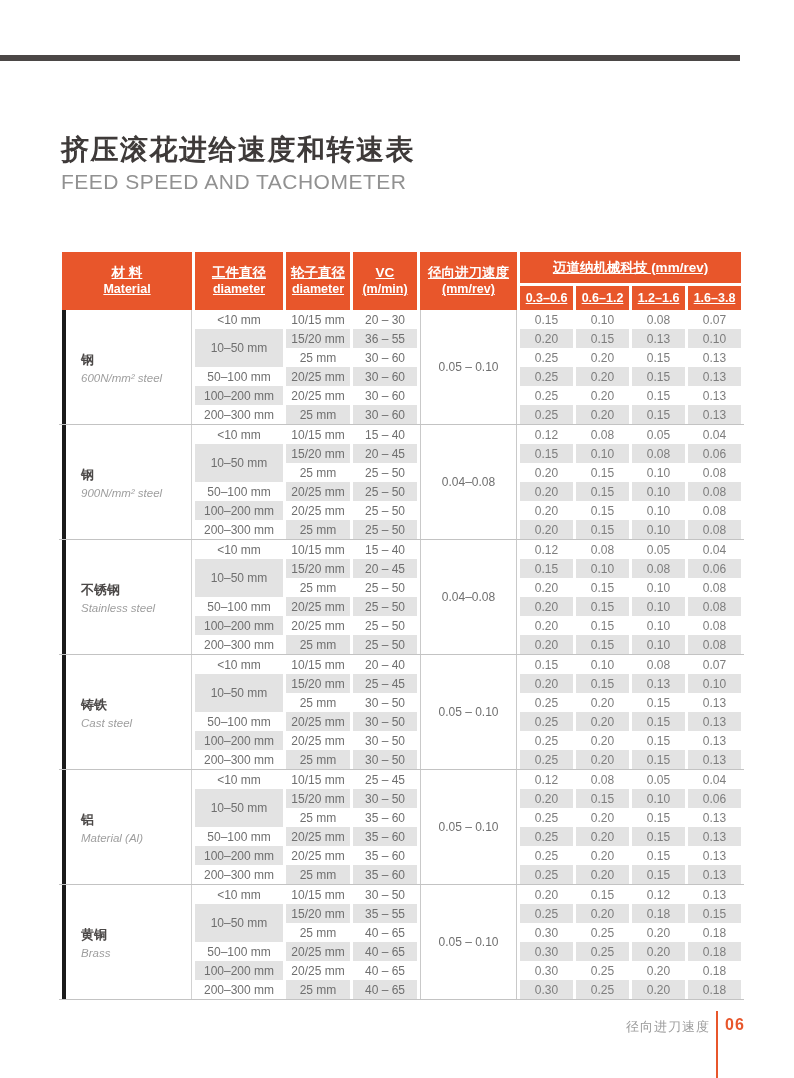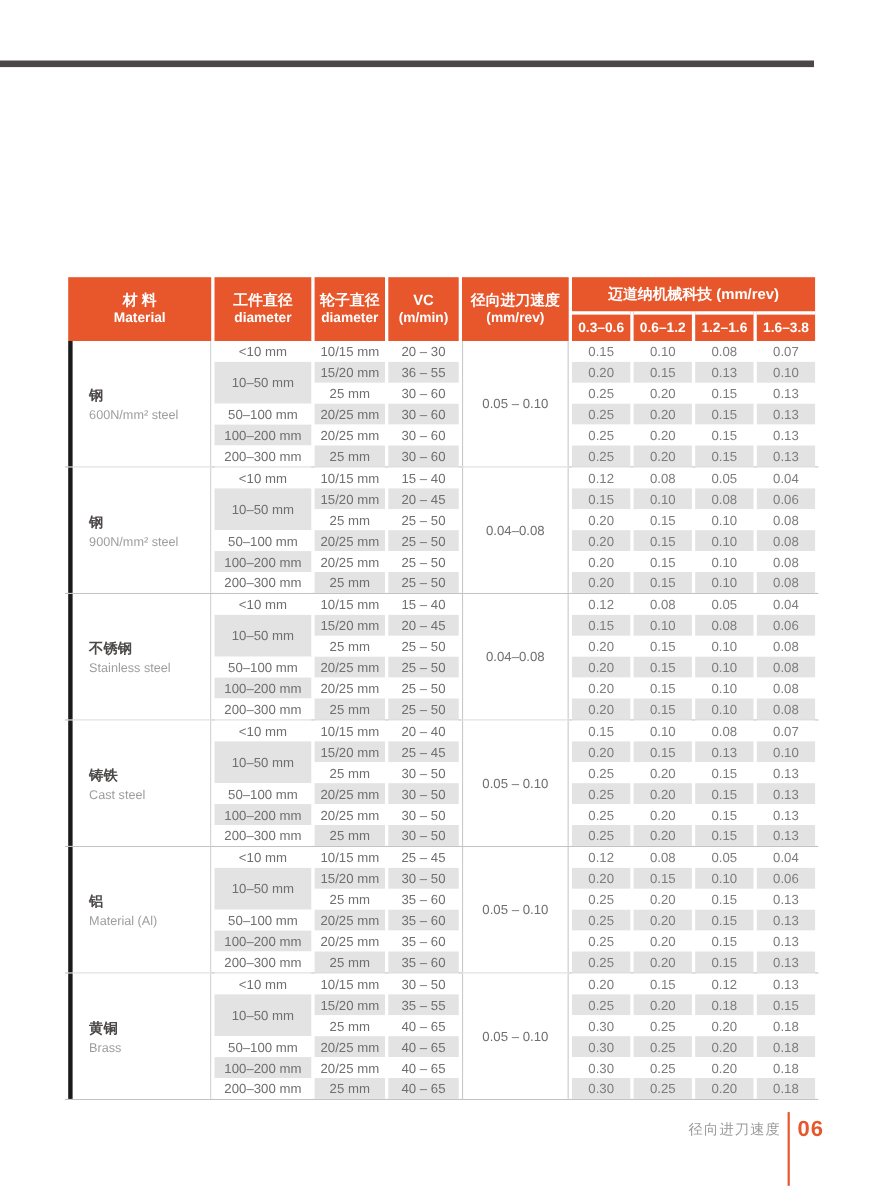--- a/index.html
+++ b/index.html
@@ -16,45 +16,47 @@
   }
   .top-bar{position:absolute;left:0;top:55px;width:740px;height:6px;background:var(--topbar);}
   .title-block{position:absolute;left:61px;top:134px;}
   .title-cn{font-size:28px;font-weight:bold;color:#3E3A39;letter-spacing:1.5px;line-height:1.15;}
   .title-en{font-size:21px;color:#919191;letter-spacing:0.5px;margin-top:4px;}
 
   .table-wrap{position:absolute;left:59px;top:252px;width:686px;}
   table.tbl{border-collapse:separate;border-spacing:3px 0;table-layout:fixed;width:685px;}
   table.group-tbl{border-bottom:1px solid #C3C3C3;}
 
-  .hcell{background:var(--accent);color:#fff;font-weight:bold;text-align:center;padding:0;vertical-align:middle;}
+  .hcell{background:var(--accent);color:#fff;font-weight:bold;text-align:center;padding:0;vertical-align:middle;text-decoration:underline;}
   .h-cn{font-size:13.5px;line-height:1.35;}
   .h-en{font-size:12.5px;line-height:1.25;}
   .axial-label{height:31px;font-size:13.5px;}
   .range{height:24px;font-size:12.5px;border-top:3px solid #fff;}
 
   .group-tbl td{height:19px;padding:0;font-size:12px;color:#6F6F6F;text-align:center;vertical-align:middle;background:#fff;}
   .group-tbl td.band{background:var(--band);}
   .group-tbl td.val{color:#7D7D7D;}
   .mat-cell{text-align:left !important;padding-left:15px !important;
     border-left:4px solid var(--matbar);border-right:1px solid #D2D2D2;}
   .mat-cn{font-size:13px;font-weight:bold;color:#4B4847;}
-  .mat-en{font-size:11.5px;color:#9E9E9E;margin-top:3px;}
+  .mat-en{font-size:11.5px;color:#9E9E9E;margin-top:3px;font-style:italic;}
   .radial-cell{border-left:1px solid #C9C9C9;border-right:1px solid #C9C9C9;font-size:13px;color:#7D7D7D;}
 
   .footer-company{position:absolute;top:1018px;right:84px;font-size:13px;color:#9B9B9B;letter-spacing:1px;}
   .footer-divider{position:absolute;left:716px;top:1011px;width:2px;height:67px;background:var(--accent);}
-  .footer-page{position:absolute;left:725px;top:1016px;font-size:20px;font-weight:bold;color:var(--accent);letter-spacing:1px;}
+  .footer-page{position:absolute;left:725px;top:1016px;font-size:16px;font-weight:bold;color:var(--accent);letter-spacing:1px;}
 </style>
 </head>
 <body>
 
 <div class="top-bar"></div>
 
 <div class="title-block">
+  <div class="title-cn">挤压滚花进给速度和转速表</div>
+  <div class="title-en">FEED SPEED AND TACHOMETER</div>
 </div>
 
 <div class="table-wrap">
     <table class="tbl header-tbl">
       <colgroup>
         <col style="width: 130px;">
         <col style="width: 88px;">
         <col style="width: 64px;">
         <col style="width: 64px;">
         <col style="width: 97px;">

